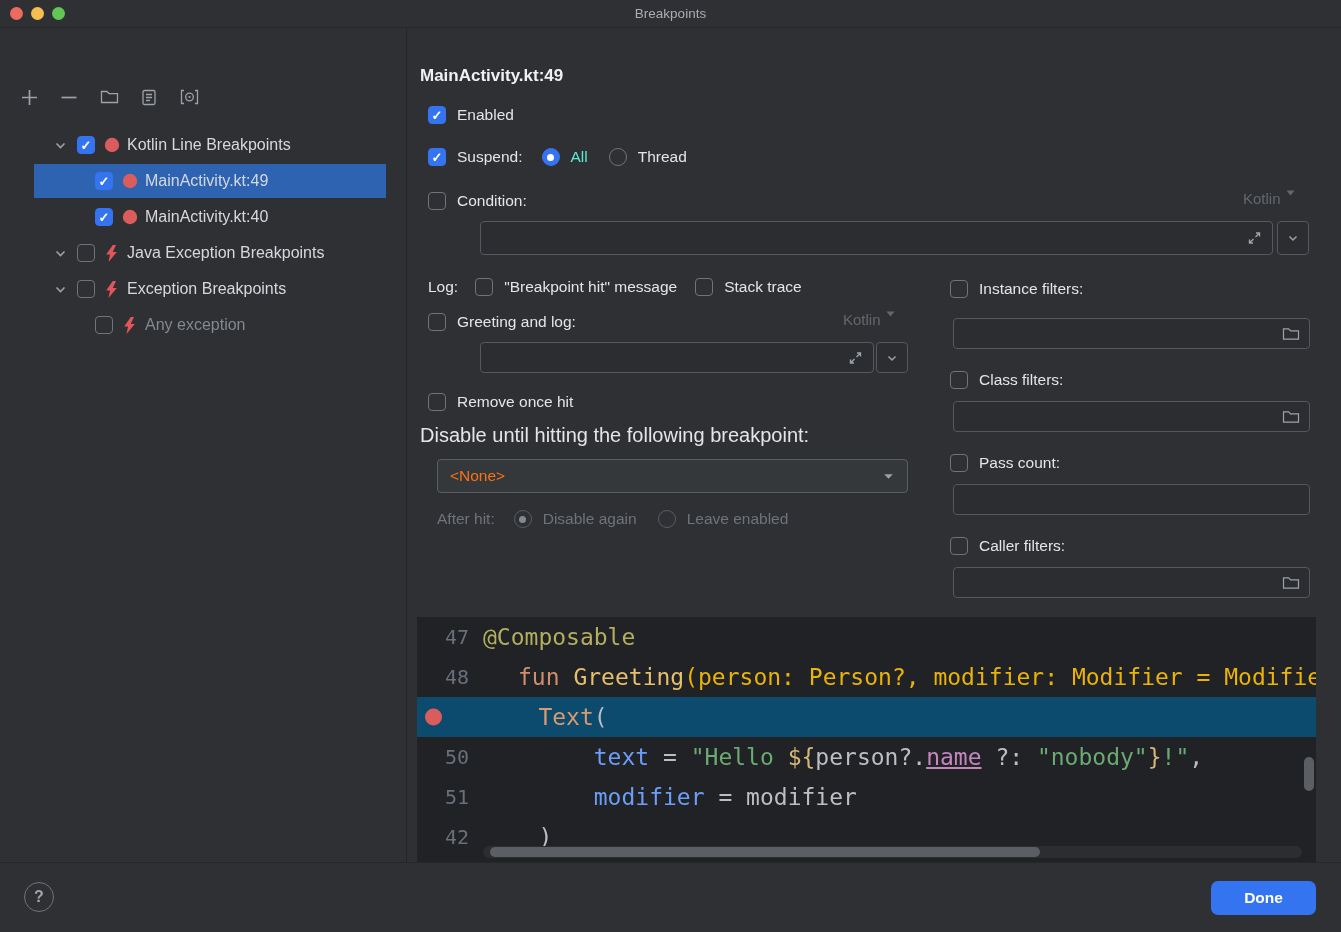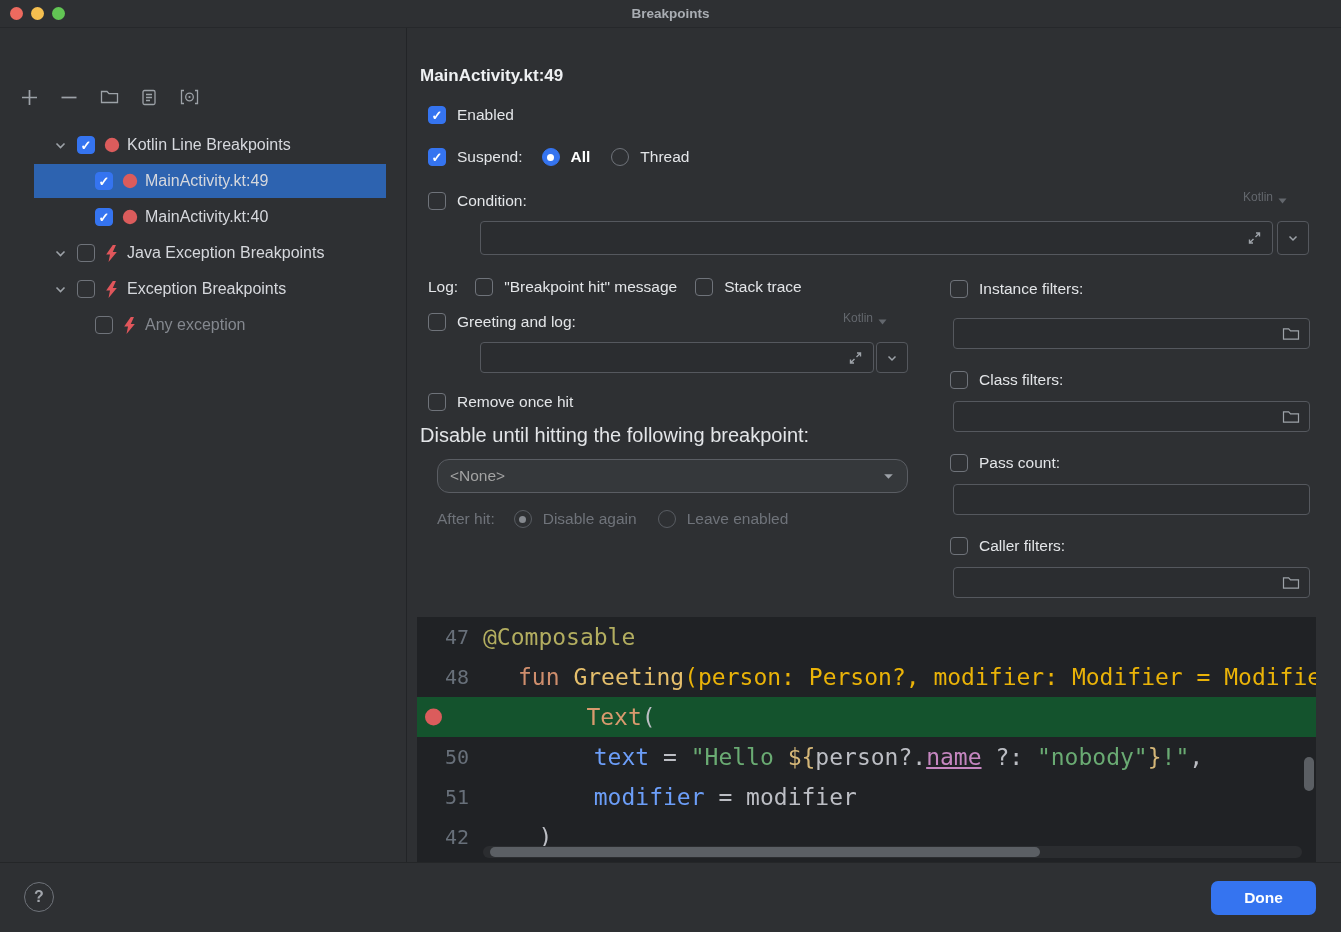--- a/index.html
+++ b/index.html
@@ -4,21 +4,21 @@
 <style>
   *{margin:0;padding:0;box-sizing:border-box}
   html,body{width:1341px;height:932px;overflow:hidden}
   body{background:#2e3033;position:relative;font-family:"Liberation Sans",sans-serif;color:#dfe1e5}
 
   
   .titlebar{position:absolute;left:0;top:0;right:0;height:28px;border-bottom:1px solid #26282b}
   .traffic{position:absolute;left:10px;top:7px;display:flex;gap:8px}
   .tl{width:13px;height:13px;border-radius:50%;display:inline-block}
   .tl.red{background:#ed6a5f}.tl.yellow{background:#f5bf4f}.tl.green{background:#62c554}
-  .win-title{position:absolute;left:0;right:0;top:6px;text-align:center;font-size:13.5px;font-weight:bold;color:#a9adb3}
+  .win-title{position:absolute;left:0;right:0;top:6px;text-align:center;font-size:13.5px;font-weight:normal;color:#a9adb3}
 
   
   .left-panel{position:absolute;left:0;top:28px;width:407px;height:834px;border-right:1px solid #222427}
   .list-toolbar{position:absolute;left:16px;top:56px;display:flex;gap:14px}
   .tbtn{width:26px;height:26px;display:flex;align-items:center;justify-content:center;border-radius:4px}
   .tree{position:absolute;left:0;top:99px;right:1px}
   .tree-row{height:36px;display:flex;align-items:center;position:relative;font-size:16px}
   .tree-row.group{padding-left:53px}
   .tree-row.child{padding-left:95px}
   .tree-row.selected::before{content:"";position:absolute;left:34px;right:19px;top:1px;bottom:1px;background:#2d63b0}
@@ -36,29 +36,29 @@
   .radio.sel{background:#3574f0;border-color:#3574f0}
   .radio.sel::after{content:"";width:7px;height:7px;border-radius:50%;background:#fff}
   .radio.dis{border-color:#585c62}
   .radio.dissel{border:1.5px solid #585c62}
   .radio.dissel::after{content:"";width:7px;height:7px;border-radius:50%;background:#85898f}
 
   
   .h-title{position:absolute;left:420px;top:66px;font-size:17px;font-weight:bold;color:#eef0f2}
   .row{position:absolute;display:flex;align-items:center;gap:11px;height:26px}
   .lbl{font-size:15.5px;color:#e3e5e8;white-space:pre}
-  .lbl.bold{font-weight:bold;color:#ffffff}
+  .lbl.bold{font-weight:normal;color:#5eead4}
   .lbl.muted{color:#6f737a}
-  .lang{position:absolute;display:flex;align-items:flex-end;gap:5px;color:#63676d;font-size:12px}
+  .lang{position:absolute;display:flex;align-items:flex-start;gap:5px;color:#63676d;font-size:15px}
   .section-label{position:absolute;font-size:20px;color:#e3e5e8}
   .input{position:absolute;border:1px solid #55585e;border-radius:4px;background:#2b2d30}
   .expand{position:absolute;right:10px;top:50%;transform:translateY(-50%);display:flex}
   .folder{position:absolute;right:9px;top:50%;transform:translateY(-50%);display:flex}
   .ddbtn{position:absolute;width:32px;border:1px solid #55585e;border-radius:4px;background:#2b2d30;display:flex;align-items:center;justify-content:center}
-  .combo{position:absolute;border:1px solid #5a5d63;border-radius:12px;background:#35383b;display:flex;align-items:center;padding:16px 12px;font-size:15.5px;color:#a3a3a3}
+  .combo{position:absolute;border:1px solid #5a5d63;border-radius:4px;background:#35383b;display:flex;align-items:center;padding:16px 12px;font-size:15.5px;color:#f97316}
   .combo-arrow{margin-left:auto;display:flex}
 
   
   .editor{position:absolute;left:417px;top:617px;width:899px;height:245px;background:#202225;font-family:"DejaVu Sans Mono",monospace;font-size:23px;overflow:hidden}
   .ed-line{display:flex;height:40px;align-items:center;white-space:pre}
   .gut{width:66px;flex:none;text-align:right;padding-right:14px;color:#68707a;font-size:20px;position:relative;height:100%;display:flex;align-items:center;justify-content:flex-end}
   .bp-dot{position:absolute;left:8px;top:50%;transform:translateY(-50%);width:17px;height:17px;border-radius:50%}
   .code{flex:1;overflow:hidden}
   .hstrack{position:absolute;left:66px;right:14px;bottom:4px;height:12px;background:#2b2d30;border-radius:6px}
   .hscroll{position:absolute;left:73px;bottom:5px;width:550px;height:10px;background:#5b5f64;border-radius:5px}
@@ -320,21 +320,21 @@
           <path d="M1.5 2.5h5.5l2 2.2h8.5v8.8H1.5z"></path>
         </svg>
     </span>
   </div>
 </div>
 
 <div class="editor">
   <div>
       <div class="ed-line"><span class="gut">47</span><span class="code"><span style="color: rgb(179, 174, 96);">@Composable</span></span></div>
       <div class="ed-line"><span class="gut">48</span><span class="code"><span style="color: rgb(207, 142, 109); margin-left: 35px;">fun </span><span style="color: rgb(229, 191, 108);">Greeting</span><span style="color: #eab308;">(person: Person?, modifier: Modifier = Modifie</span></span></div>
-      <div class="ed-line bp" style="background: #14532d; gap: 48px;"><span class="gut"><span class="bp-dot" style="background: rgb(219, 92, 92);"></span></span><span class="code"><span style="color: rgb(216, 154, 110);">    Text</span><span style="color: rgb(188, 190, 196);">(</span></span></div>
+      <div class="ed-line bp" style="background: #0c4a6e;"><span class="gut"><span class="bp-dot" style="background: rgb(219, 92, 92);"></span></span><span class="code"><span style="color: rgb(216, 154, 110);">    Text</span><span style="color: rgb(188, 190, 196);">(</span></span></div>
       <div class="ed-line"><span class="gut">50</span><span class="code"><span style="color: rgb(108, 158, 248);">        text</span><span style="color: rgb(188, 190, 196);"> = </span><span style="color: rgb(106, 171, 115);">"Hello </span><span style="color: rgb(213, 183, 120);">${</span><span style="color: rgb(188, 190, 196);">person?.</span><span style="color: rgb(197, 134, 192); text-decoration: underline;">name</span><span style="color: rgb(188, 190, 196);"> ?: </span><span style="color: rgb(106, 171, 115);">"nobody"</span><span style="color: rgb(213, 183, 120);">}</span><span style="color: rgb(106, 171, 115);">!"</span><span style="color: rgb(188, 190, 196);">,</span></span></div>
       <div class="ed-line"><span class="gut">51</span><span class="code"><span style="color: rgb(108, 158, 248);">        modifier</span><span style="color: rgb(188, 190, 196);"> = </span><span style="color: rgb(188, 190, 196);">modifier</span></span></div>
       <div class="ed-line"><span class="gut">42</span><span class="code"><span style="color: rgb(188, 190, 196);">    )</span></span></div>
     </div>
   <div class="hstrack"></div>
   <div class="hscroll"></div>
   <div class="vscroll"></div>
 </div>
 
 <div class="footer">

